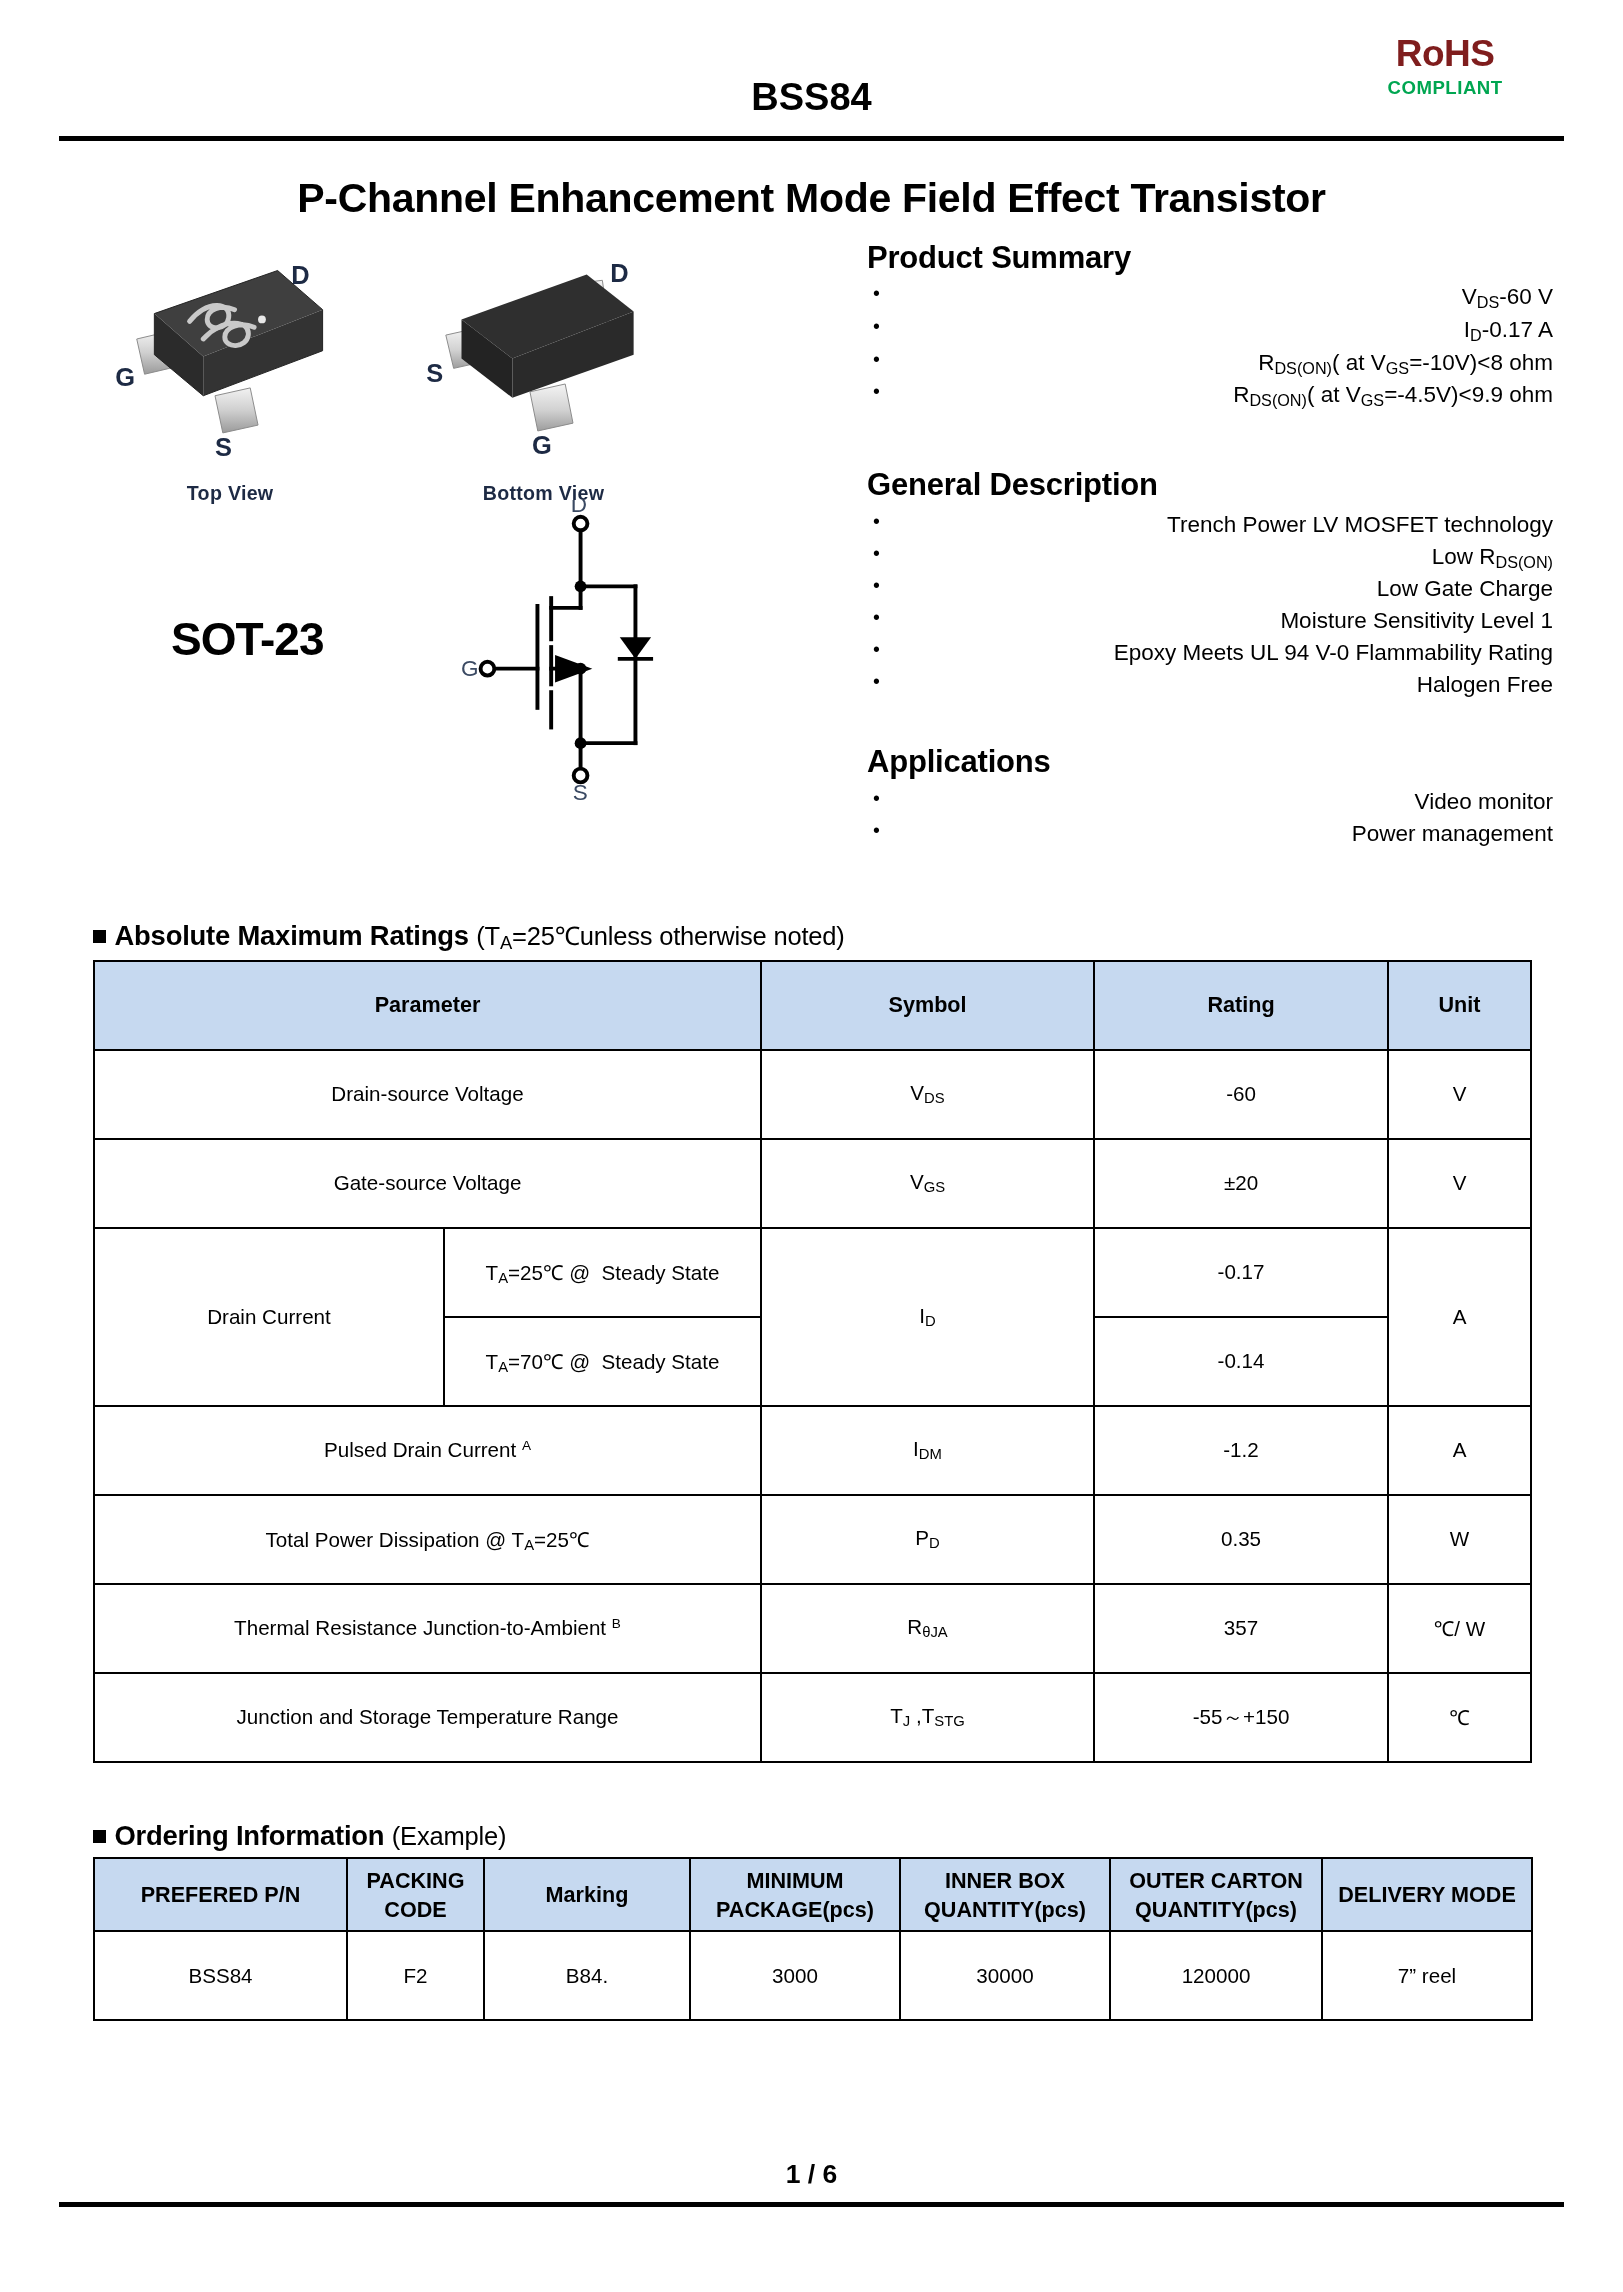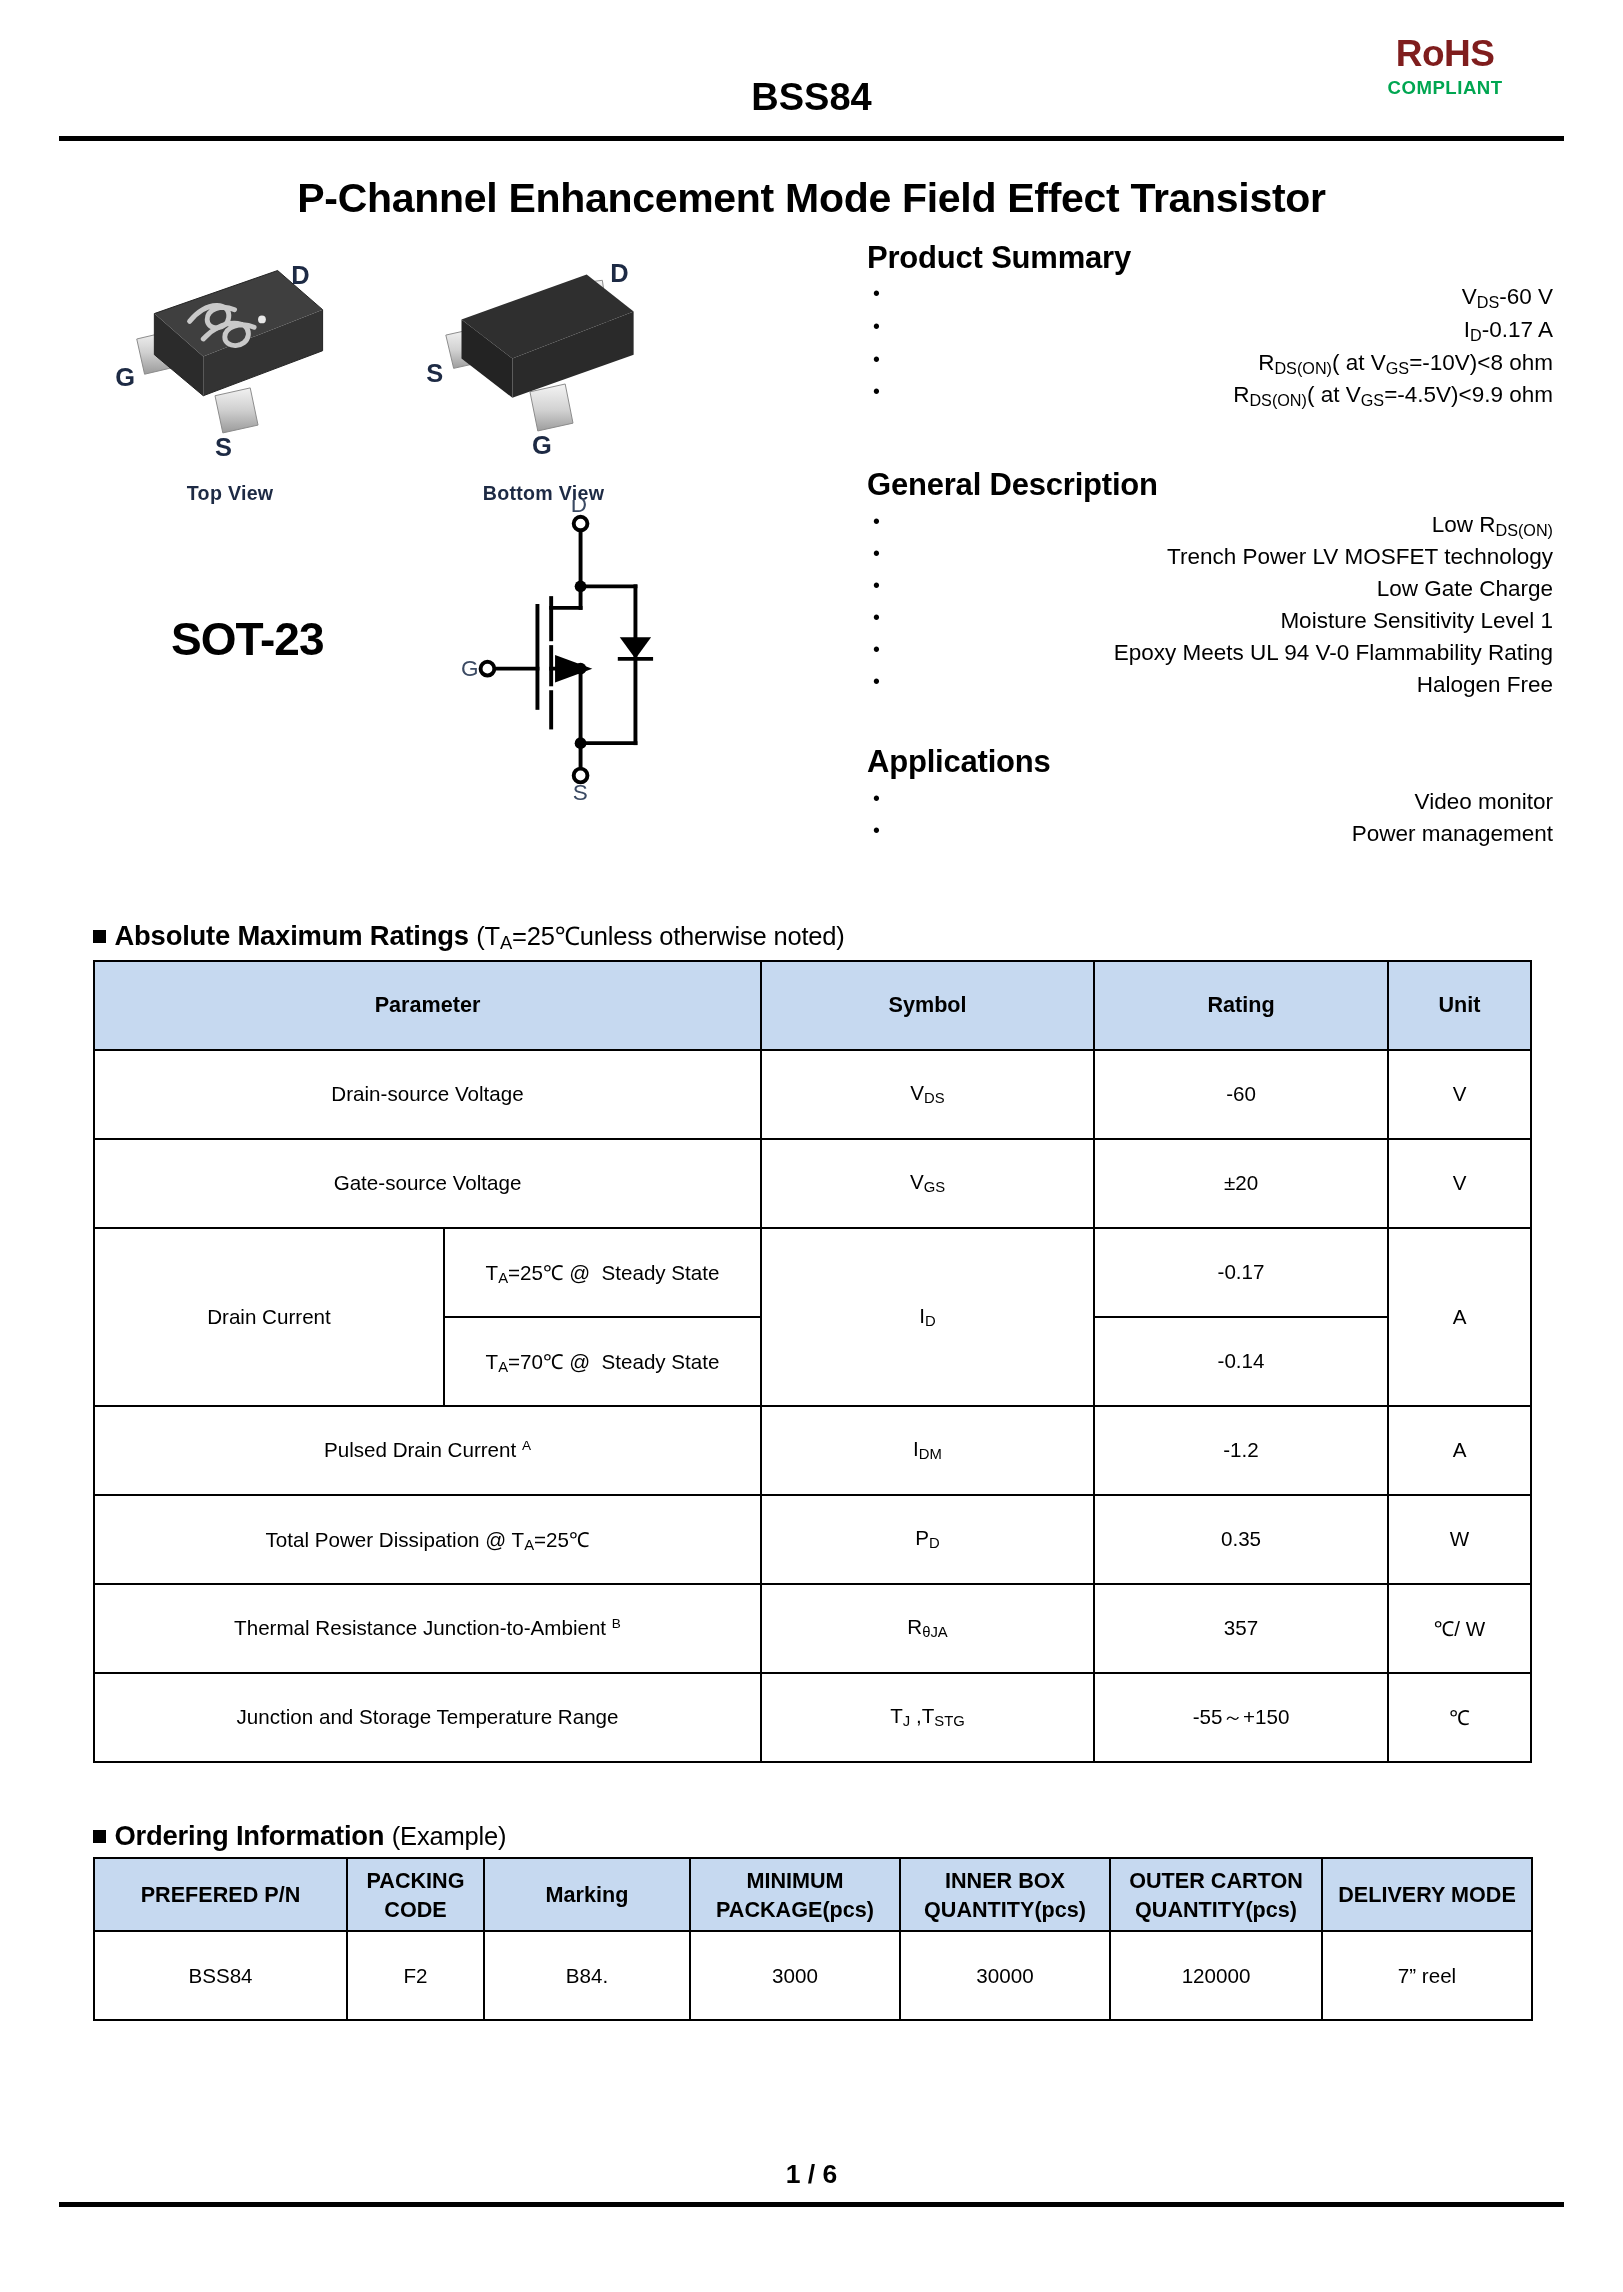--- a/index.html
+++ b/index.html
@@ -380,22 +380,22 @@
         </li>
         <li>
           <span class="ps-label"><span>R</span><sub>DS(ON)</sub>( at V<sub>GS</sub>=-4.5V)</span><span class="ps-val">&lt;9.9 ohm</span>
         </li>
       </ul>
 
       <div class="gap-lg"></div>
 
       <div class="sec-head">General Description</div>
       <ul class="bul">
+        <li>Trench Power LV MOSFET technology</li>
         <li>Low R<sub>DS(ON)</sub></li>
-        <li>Trench Power LV MOSFET technology</li>
         <li>Low Gate Charge</li>
         <li>Moisture Sensitivity Level 1</li>
         <li>Epoxy Meets UL 94 V-0 Flammability Rating</li>
         <li>Halogen Free</li>
       </ul>
 
       <div class="gap-md"></div>
 
       <div class="sec-head">Applications</div>
       <ul class="bul">

